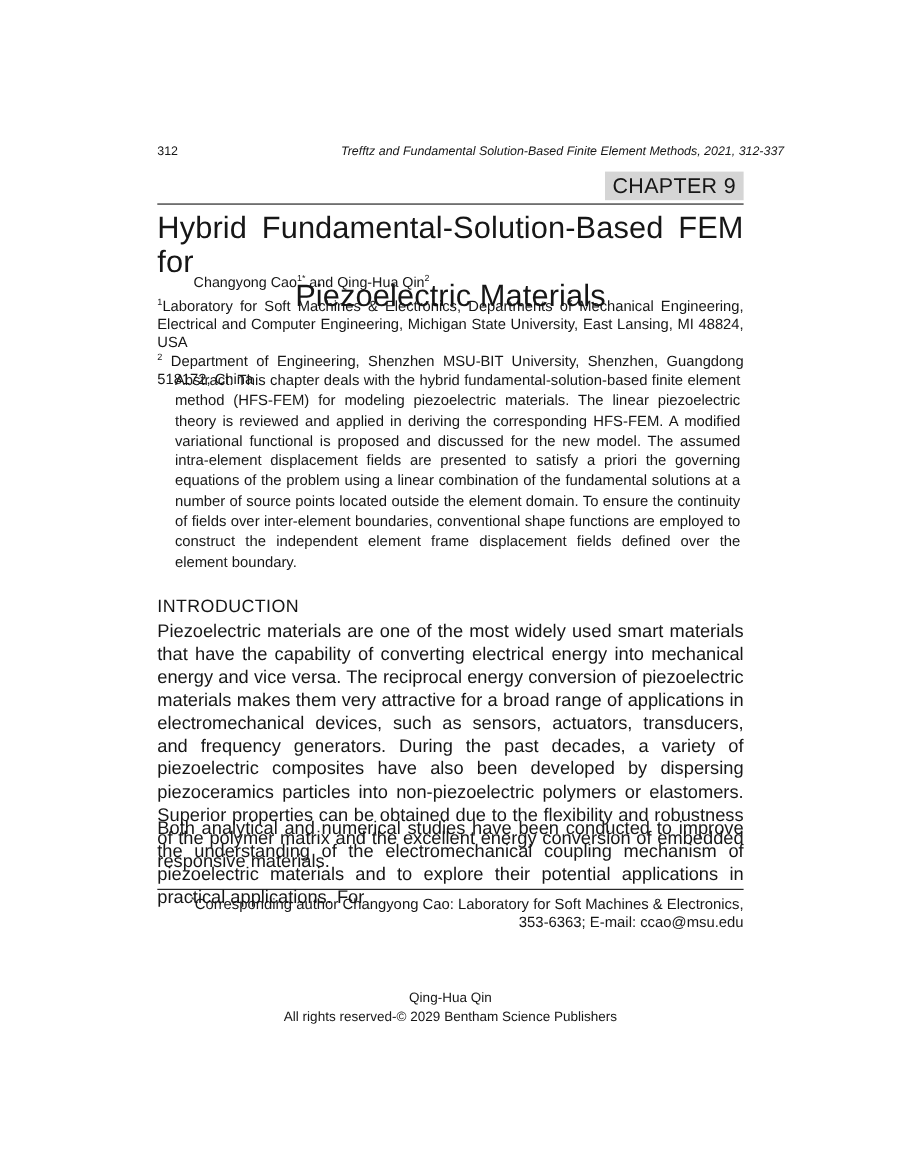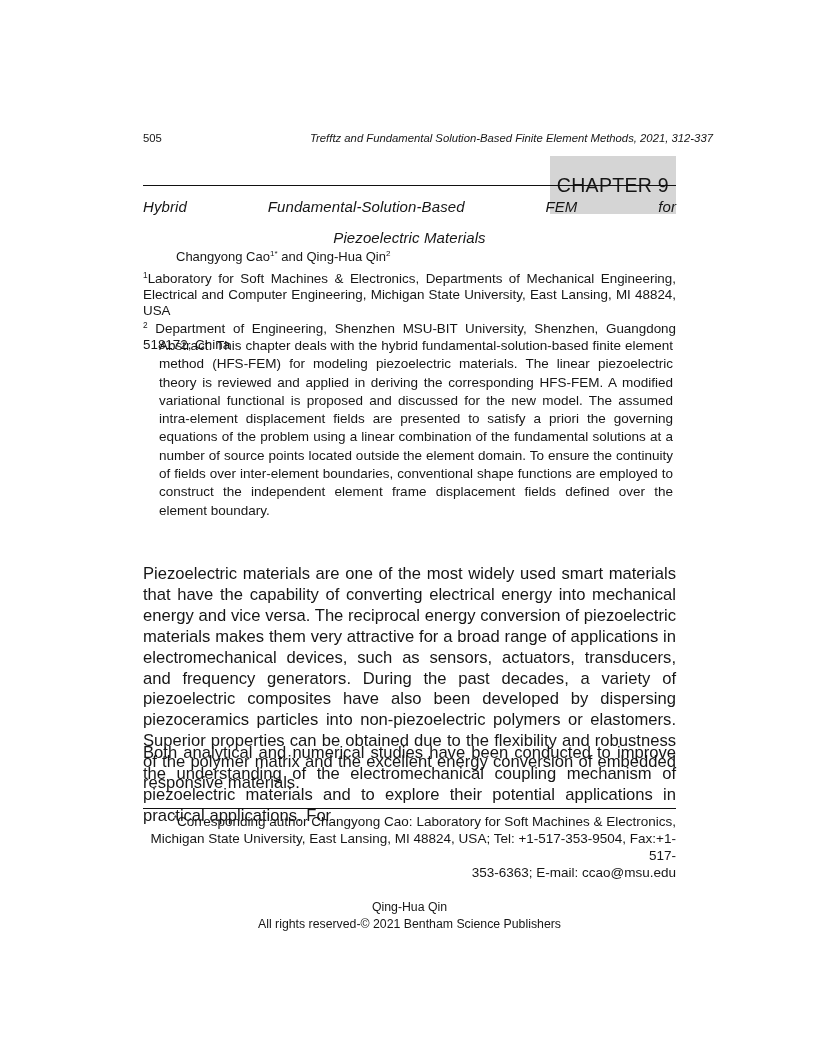--- a/index.html
+++ b/index.html
@@ -30,41 +30,40 @@
   }
   .running-head .pageno { position: absolute; left: 0; top: 0; }
   .running-head .rtitle { position: absolute; left: 167px; top: 0; white-space: nowrap; font-style: italic; }
   
   .chapter-row { position: absolute; top: 156px; right: 0; text-align: right; }
   .chapter-badge {
     display: inline-block;
     background: #d5d5d5;
     font-size: 19.5px;
     line-height: 26px;
-    padding: 16px 7px;
+    padding: 0 7px;
     letter-spacing: 0.3px;
   }
   .head-rule {
     position: absolute;
     top: 185px;
     left: 0;
     width: 533px;
     border-top: 1.6px solid #111;
   }
   
   .chapter-title {
     position: absolute;
     top: 191px;
     left: 0;
     width: 533px;
-    font-size: 15px;
+    font-size: 28px;
     font-weight: 500;
     line-height: 31px;
     letter-spacing: 0.1px;
-    font-style: italic;
   }
   .chapter-title .line1 { text-align: justify; text-align-last: justify; }
   .chapter-title .line2 { text-align: center; }
   
   .authors {
     position: absolute;
     top: 246px;
     left: 0;
     width: 533px;
     font-size: 13px;
@@ -151,21 +150,21 @@
     line-height: 17px;
   }
 </style>
 </head>
 <body>
 
 <div class="page">
   <div class="content">
 
     <div class="running-head">
-      <span class="pageno">505</span>
+      <span class="pageno">312</span>
       <span class="rtitle">Trefftz and Fundamental Solution-Based Finite Element Methods, 2021, 312-337</span>
     </div>
 
     <div class="chapter-row">
       <span class="chapter-badge">CHAPTER 9</span>
     </div>
 
     <div class="head-rule"></div>
 
     <div class="chapter-title">
@@ -180,30 +179,30 @@
     <div class="affiliations">
       <div class="affiliation"><sup>1</sup><span>Laboratory for Soft Machines &amp; Electronics, Departments of Mechanical Engineering, Electrical and Computer Engineering, Michigan State University, East Lansing, MI 48824, USA</span></div>
       <div class="affiliation"><sup>2</sup><span> Department of Engineering, Shenzhen MSU-BIT University, Shenzhen, Guangdong 518172, China</span></div>
     </div>
 
     <div class="abstract">
       <span>Abstract:</span><span> This chapter deals with the hybrid fundamental-solution-based finite element method (HFS-FEM) for modeling piezoelectric materials. The linear piezoelectric theory is reviewed and applied in deriving the corresponding HFS-FEM. A modified variational functional is proposed and discussed for the new model. The assumed intra-element displacement fields are presented to satisfy a priori the governing equations of the problem using a linear combination of the fundamental solutions at a number of source points located outside the element domain. To ensure the continuity of fields over inter-element boundaries, conventional shape functions are employed to construct the independent element frame displacement fields defined over the element boundary.</span>
     </div>
 
 
+    <div class="section-heading">INTRODUCTION</div>
 
     <div class="body-para para-1">Piezoelectric materials are one of the most widely used smart materials that have the capability of converting electrical energy into mechanical energy and vice versa. The reciprocal energy conversion of piezoelectric materials makes them very attractive for a broad range of applications in electromechanical devices, such as sensors, actuators, transducers, and frequency generators. During the past decades, a variety of piezoelectric composites have also been developed by dispersing piezoceramics particles into non-piezoelectric polymers or elastomers. Superior properties can be obtained due to the flexibility and robustness of the polymer matrix and the excellent energy conversion of embedded responsive materials.</div>
     <div class="body-para para-2">Both analytical and numerical studies have been conducted to improve the understanding of the electromechanical coupling mechanism of piezoelectric materials and to explore their potential applications in practical applications. For</div>
 
     <div class="footnote-rule"></div>
     <div class="footnote">
       <div><sup>*</sup><span>Corresponding author Changyong Cao: Laboratory for Soft Machines &amp; Electronics,</span></div>
-      <div>Michigan State University, East Lansing, MI 48824, USA; Tel: +1-517-353-9504, Fax:+1-517-</div>
       <div>353-6363; E-mail: ccao@msu.edu</div>
     </div>
 
     <div class="page-footer">
       <div>Qing-Hua Qin</div>
-      <div>All rights reserved-© 2021 Bentham Science Publishers</div>
+      <div>All rights reserved-© 2029 Bentham Science Publishers</div>
     </div>
 
   </div>
 </div>
 
 </body></html>

